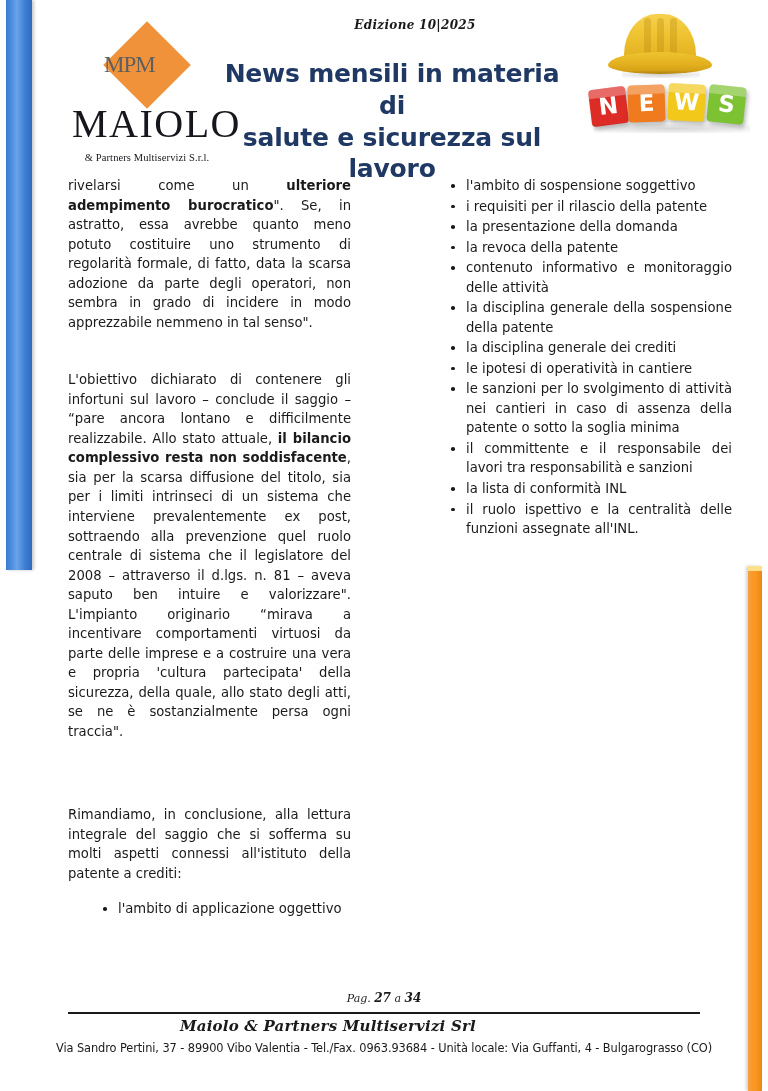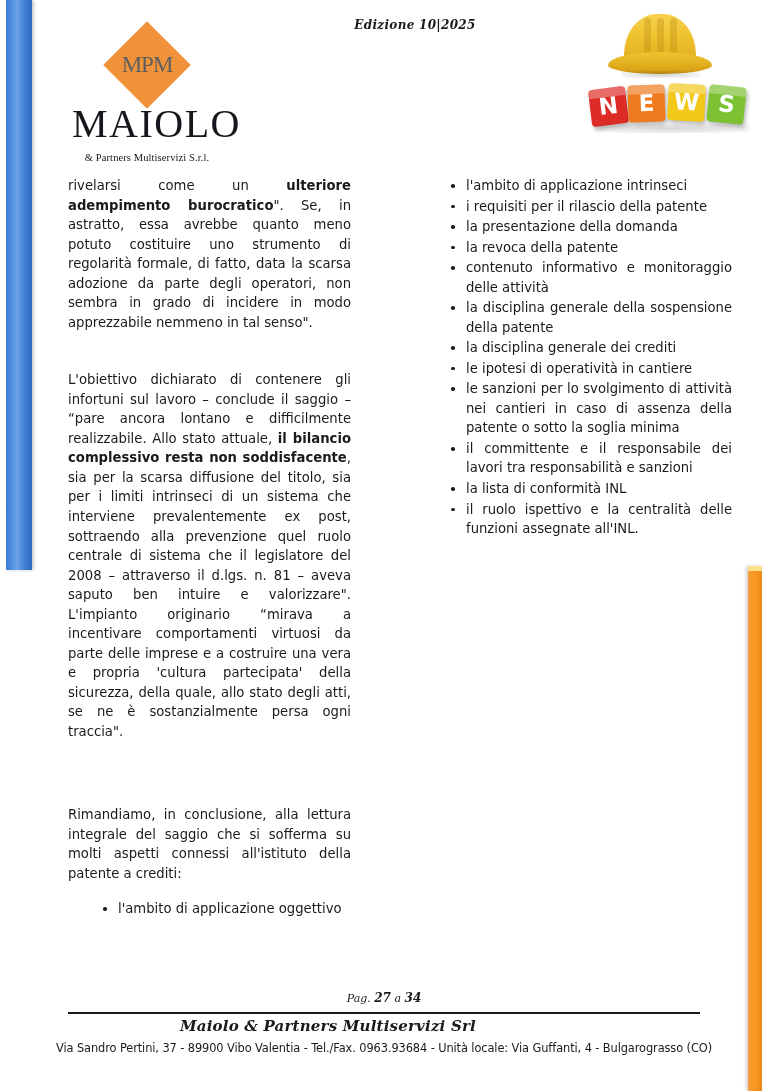--- a/index.html
+++ b/index.html
@@ -80,21 +80,21 @@
     position: absolute;
     left: 12px; top: 12px;
     width: 62px; height: 62px;
     background: #f0923a;
     transform: rotate(45deg);
   }
   .logo-mpm {
     position: absolute;
     left: 0; top: 30px;
     width: 86px;
-    text-align: center;
+    text-align: left;
     font-family: "Liberation Serif", serif;
     font-size: 23px;
     letter-spacing: -1px;
     color: #5f5f5f;
     z-index: 2;
   }
   .logo-maiolo {
     font-family: "Liberation Serif", serif;
     font-size: 40px;
     letter-spacing: 1.5px;
@@ -327,20 +327,24 @@
 
   <div class="logo-block">
     <div class="logo-diamond-wrap">
       <div class="logo-diamond"></div>
       <div class="logo-mpm">MPM</div>
     </div>
     <div class="logo-maiolo">MAIOLO</div>
     <div class="logo-partners">&amp; Partners Multiservizi S.r.l.</div>
   </div>
 
+  <div class="main-title">
+    <div>News mensili in materia di</div>
+    <div>salute e sicurezza sul lavoro</div>
+  </div>
 
   <div class="news-graphic">
     <div class="helmet">
       <div class="helmet-dome">
         <div class="helmet-ridge" style="left:20px"></div>
         <div class="helmet-ridge" style="left:33px"></div>
         <div class="helmet-ridge" style="left:46px"></div>
       </div>
       <div class="helmet-brim"></div>
       <div class="helmet-shadow"></div>
@@ -369,21 +373,21 @@
 
     <p class="para">Rimandiamo, in conclusione, alla lettura integrale del saggio che si sofferma su molti aspetti connessi all'istituto della patente a crediti:</p>
 
     <ul class="bullets indented">
       <li>l'ambito di applicazione oggettivo</li>
     </ul>
   </div>
 
   <div class="col col-right">
     <ul class="bullets">
-      <li>l'ambito di applicazione intrinseci</li>
+      <li>l'ambito di sospensione soggettivo</li>
       <li>i requisiti per il rilascio della patente</li>
       <li>la presentazione della domanda</li>
       <li>la revoca della patente</li>
       <li>contenuto informativo e monitoraggio delle attività</li>
       <li>la disciplina generale della sospensione della patente</li>
       <li>la disciplina generale dei crediti</li>
       <li>le ipotesi di operatività in cantiere</li>
       <li>le sanzioni per lo svolgimento di attività nei cantieri in caso di assenza della patente o sotto la soglia minima</li>
       <li>il committente e il responsabile dei lavori tra responsabilità e sanzioni</li>
       <li>la lista di conformità INL</li>

